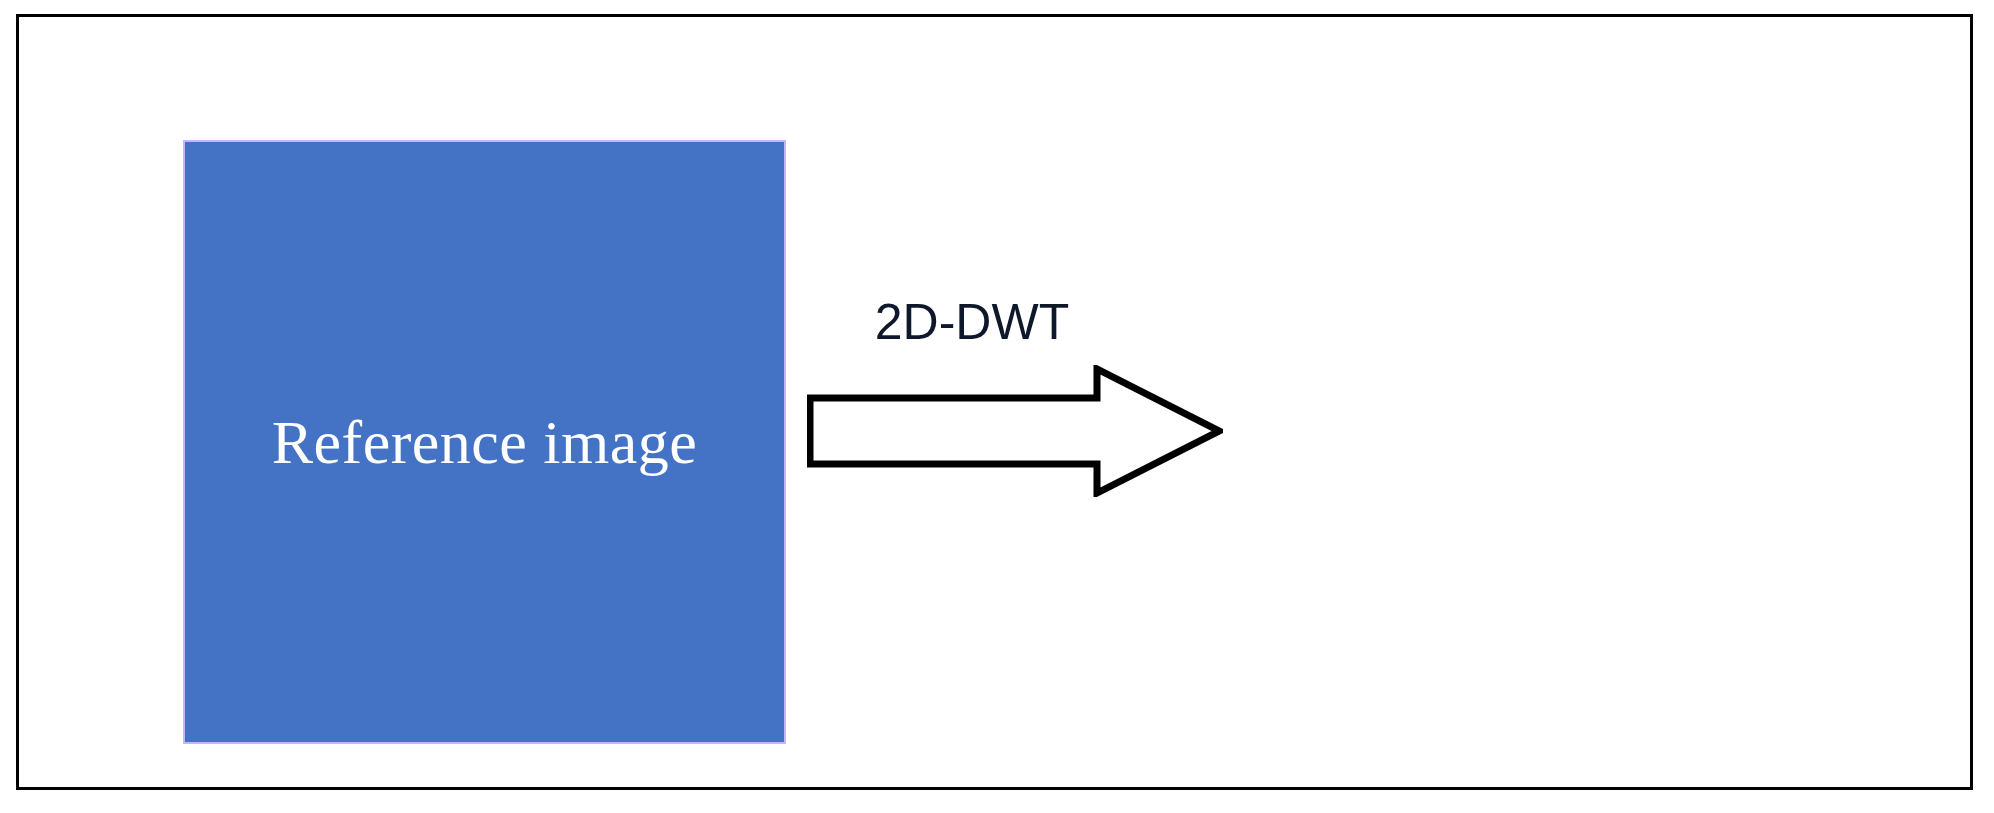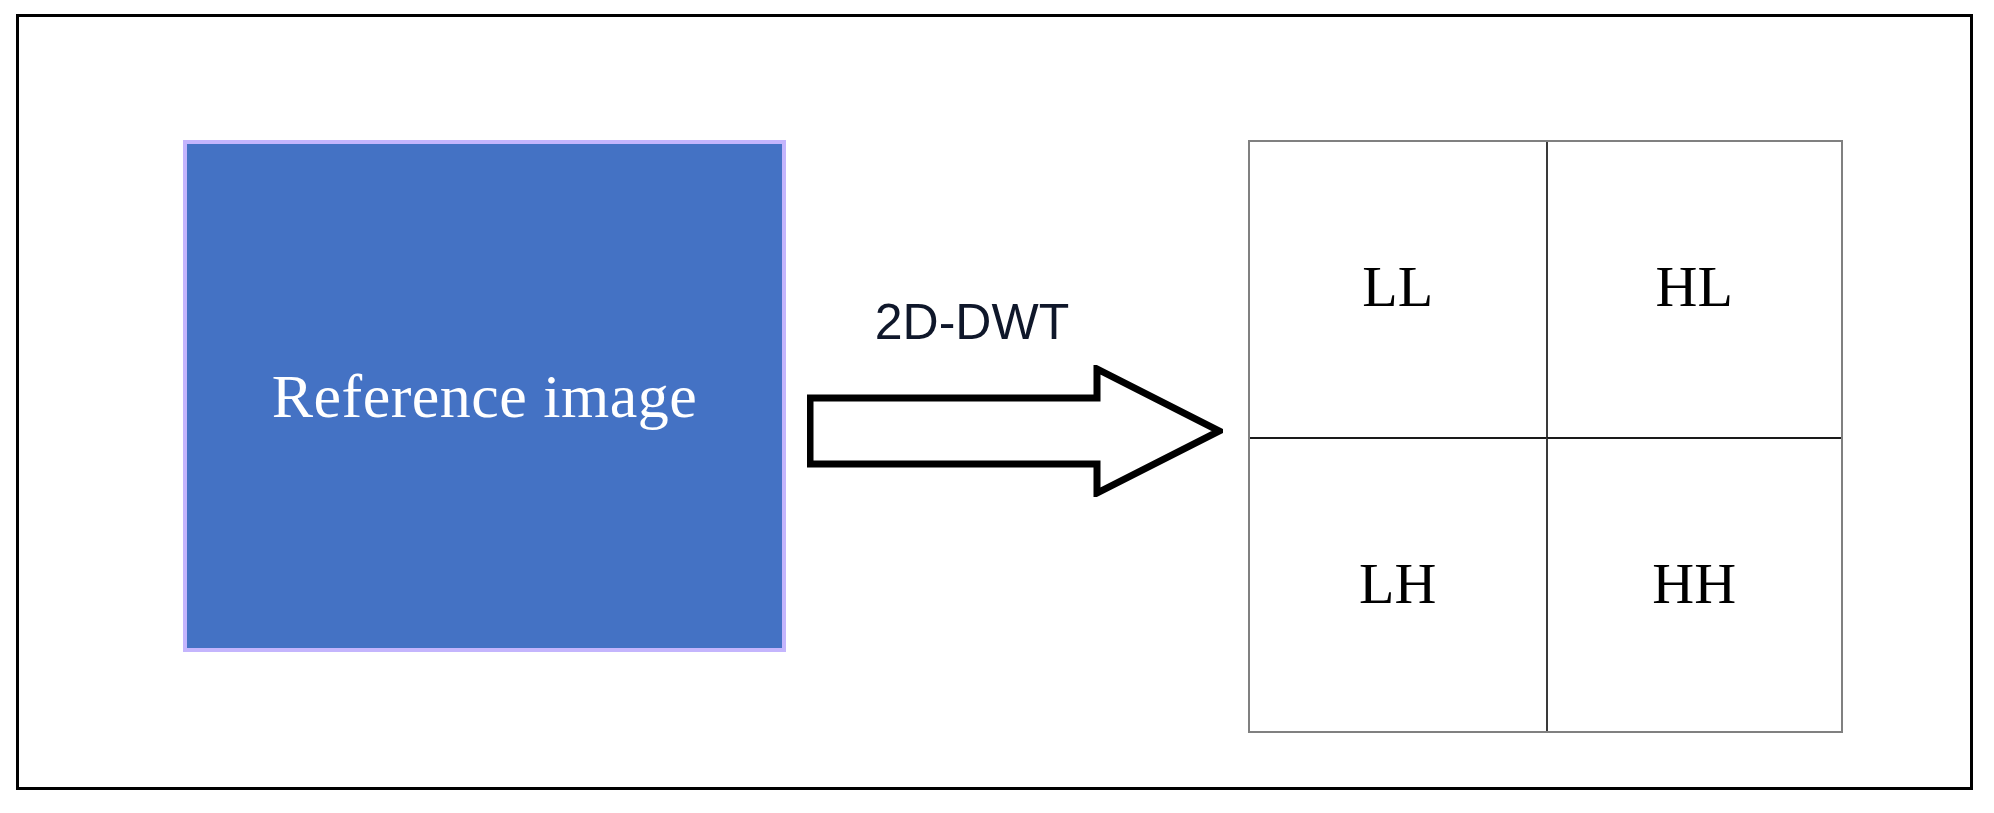--- a/index.html
+++ b/index.html
@@ -31,23 +31,23 @@
     box-sizing: border-box;
     background: #ffffff;
   }
 
   
   .reference-block {
     position: absolute;
     left: 164px;
     top: 123px;
     width: 603px;
-    height: 512px;
+    height: 604px;
     background: #4472C4;
-    border: 4px solid #c4b5fd;
+    border: 2px solid #c4b5fd;
     box-sizing: border-box;
     display: flex;
     align-items: center;
     justify-content: center;
   }
   .reference-label {
     color: #FFFFFF;
     font-family: "Liberation Serif", "DejaVu Serif", serif;
     font-size: 62px;
     font-weight: 400;
@@ -136,34 +136,15 @@
     </div>
 
     <div class="transform-group">
       <div class="transform-label">2D-DWT</div>
 
       <svg class="arrow-svg" viewBox="0 0 416 132" xmlns="http://www.w3.org/2000/svg">
         <polygon points="3,33 290,33 290,4 412,66 290,128 290,99 3,99" fill="#FFFFFF" stroke="#000000" stroke-width="7" stroke-linejoin="miter"></polygon>
       </svg>
     </div>
 
-    <div class="subband-grid">
-
-      <div class="subband-cell">
-        <span class="subband-label">LL</span>
-      </div>
-
-      <div class="subband-cell col-right">
-        <span class="subband-label">HL</span>
-      </div>
-
-      <div class="subband-cell row-bottom">
-        <span class="subband-label">LH</span>
-      </div>
-
-      <div class="subband-cell col-right row-bottom">
-        <span class="subband-label">HH</span>
-      </div>
-
-    </div>
 
   </div>
 </div>
 
 </body></html>

